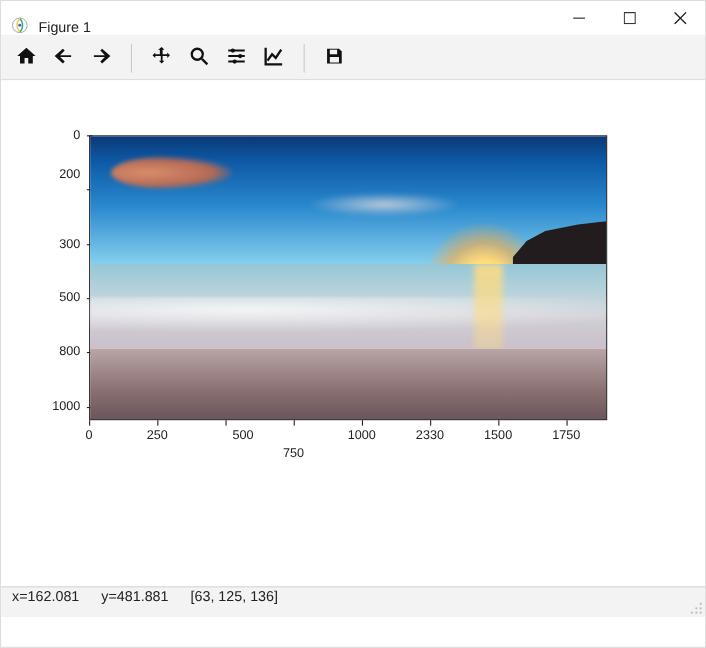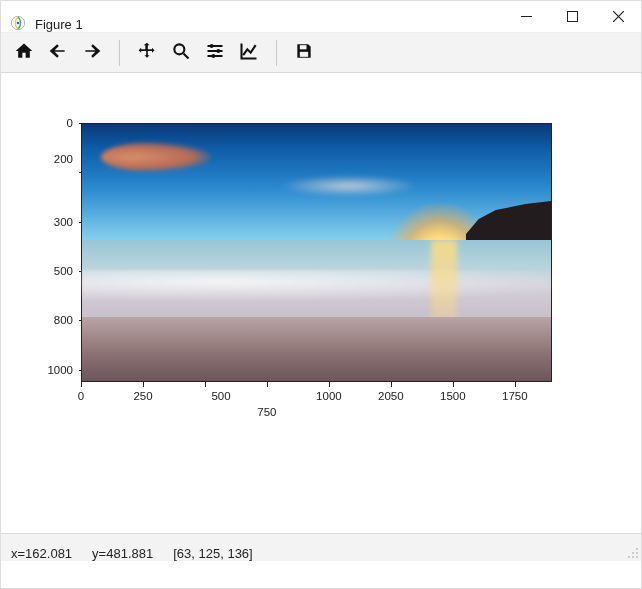--- a/index.html
+++ b/index.html
@@ -24,21 +24,21 @@
   .image { position:absolute; inset:0; }
   .sky     { position:absolute; left:0; top:0;    width:100%; height:45%; background: linear-gradient(to bottom,#0a3978 0%,#0e5aa6 20%,#2a89ce 55%,#86cfee 100%);}
   .sea     { position:absolute; left:0; top:45%;  width:100%; height:30%; background: linear-gradient(to bottom,#96c7d6 0%,#b9d3dc 35%,#d1d0d7 60%,#cabfca 100%);}
   .sand    { position:absolute; left:0; bottom:0; width:100%; height:25%; background: linear-gradient(to bottom,#b9a5a6 0%,#8a6f70 60%,#6b565c 100%);}
   .sunglow { position:absolute; right:12%; top:30%; width:110px; height:110px; border-radius:50%; background: radial-gradient(circle,#fff8d0 0%,#ffd978 25%,rgba(255,170,60,.6) 45%,rgba(255,170,60,0) 70%); filter: blur(1px);}
   .cliff   { position:absolute; right:0; top:30%; width:85px; height:60px; background:#221c1f; clip-path: polygon(0% 55%,15% 30%,35% 15%,70% 5%,100% 0%,100% 100%,0% 100%); }
   .cloud1  { position:absolute; left:4%; top:7%; width:110px; height:30px; background: radial-gradient(ellipse at 30% 50%,#d98e6a 0%,#b56a55 55%,rgba(181,106,85,0) 75%); border-radius:50%; filter: blur(2px);}
   .cloud2  { position:absolute; left:42%; top:20%; width:140px; height:22px; background: radial-gradient(ellipse,#b9c7d8 0%,rgba(185,199,216,0) 70%); border-radius:50%; filter: blur(2px);}
   .reflect { position:absolute; right:20%; top:45%; width:26px; height:50%; background: linear-gradient(to bottom, rgba(255,220,130,.9), rgba(255,200,120,0)); filter: blur(3px);}
   .foam    { position:absolute; left:0; top:57%; width:100%; height:22%; background: radial-gradient(ellipse 140% 60% at 30% 20%, rgba(255,255,255,.9), rgba(255,255,255,0) 60%); opacity:.85; filter:blur(1px);}
-  .statusbar { position:absolute; left:0; bottom:0; width:100%; height:28px; background:#f3f3f3; border-top:1px solid #d8d8d8; display:flex; align-items:flex-end; padding:0 10px; gap:20px; font-size:13px; color:#222;}
+  .statusbar { position:absolute; left:0; bottom:0; width:100%; height:28px; background:#f3f3f3; border-top:1px solid #d8d8d8; display:flex; align-items:flex-start; padding:0 10px; gap:20px; font-size:13px; color:#222;}
   .statusbar .xv, .statusbar .yv, .statusbar .rgbv { white-space:pre;}
   .watermark { position:absolute; right:18px; bottom:7px; font-size:12px; color:rgba(130,130,130,.45); letter-spacing:.2px;}
   .resize-grip { position:absolute; right:2px; bottom:2px; width:12px; height:12px; opacity:.5;}
 </style>
 </head>
 <body>
 
 <div class="titlebar">
   <span class="app-icon">
     <svg viewBox="0 0 24 24" width="16" height="16">
@@ -167,21 +167,21 @@
       <div class="t" style="left: 0px;">0</div>
       <div class="mk" style="left: 0px;"></div>
       <div class="t" style="left: 61.9737px;">250</div>
       <div class="mk" style="left: 61.9737px;"></div>
       <div class="t" style="left: 140px;">500</div>
       <div class="mk" style="left: 123.947px;"></div>
       <div class="t" style="left: 185.921px; margin-top: 16px;">750</div>
       <div class="mk" style="left: 185.921px;"></div>
       <div class="t" style="left: 247.895px;">1000</div>
       <div class="mk" style="left: 247.895px;"></div>
-      <div class="t" style="left: 309.868px;">2050</div>
+      <div class="t" style="left: 309.868px;">2330</div>
       <div class="mk" style="left: 309.868px;"></div>
       <div class="t" style="left: 371.842px;">1500</div>
       <div class="mk" style="left: 371.842px;"></div>
       <div class="t" style="left: 433.816px;">1750</div>
       <div class="mk" style="left: 433.816px;"></div>
     </div>
 
   <div class="watermark">https://blog.csdn.net/qq_41872271</div>
 
   <div class="statusbar">

